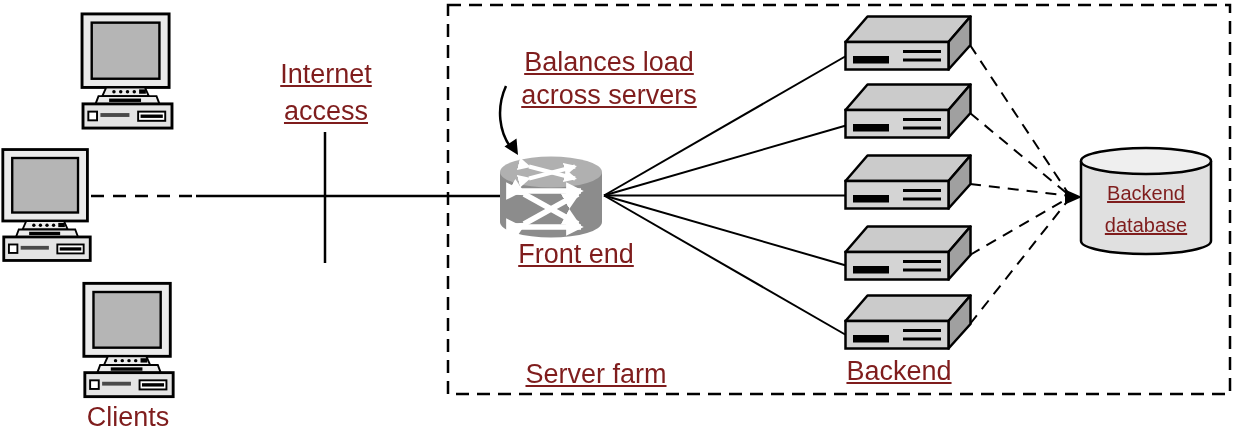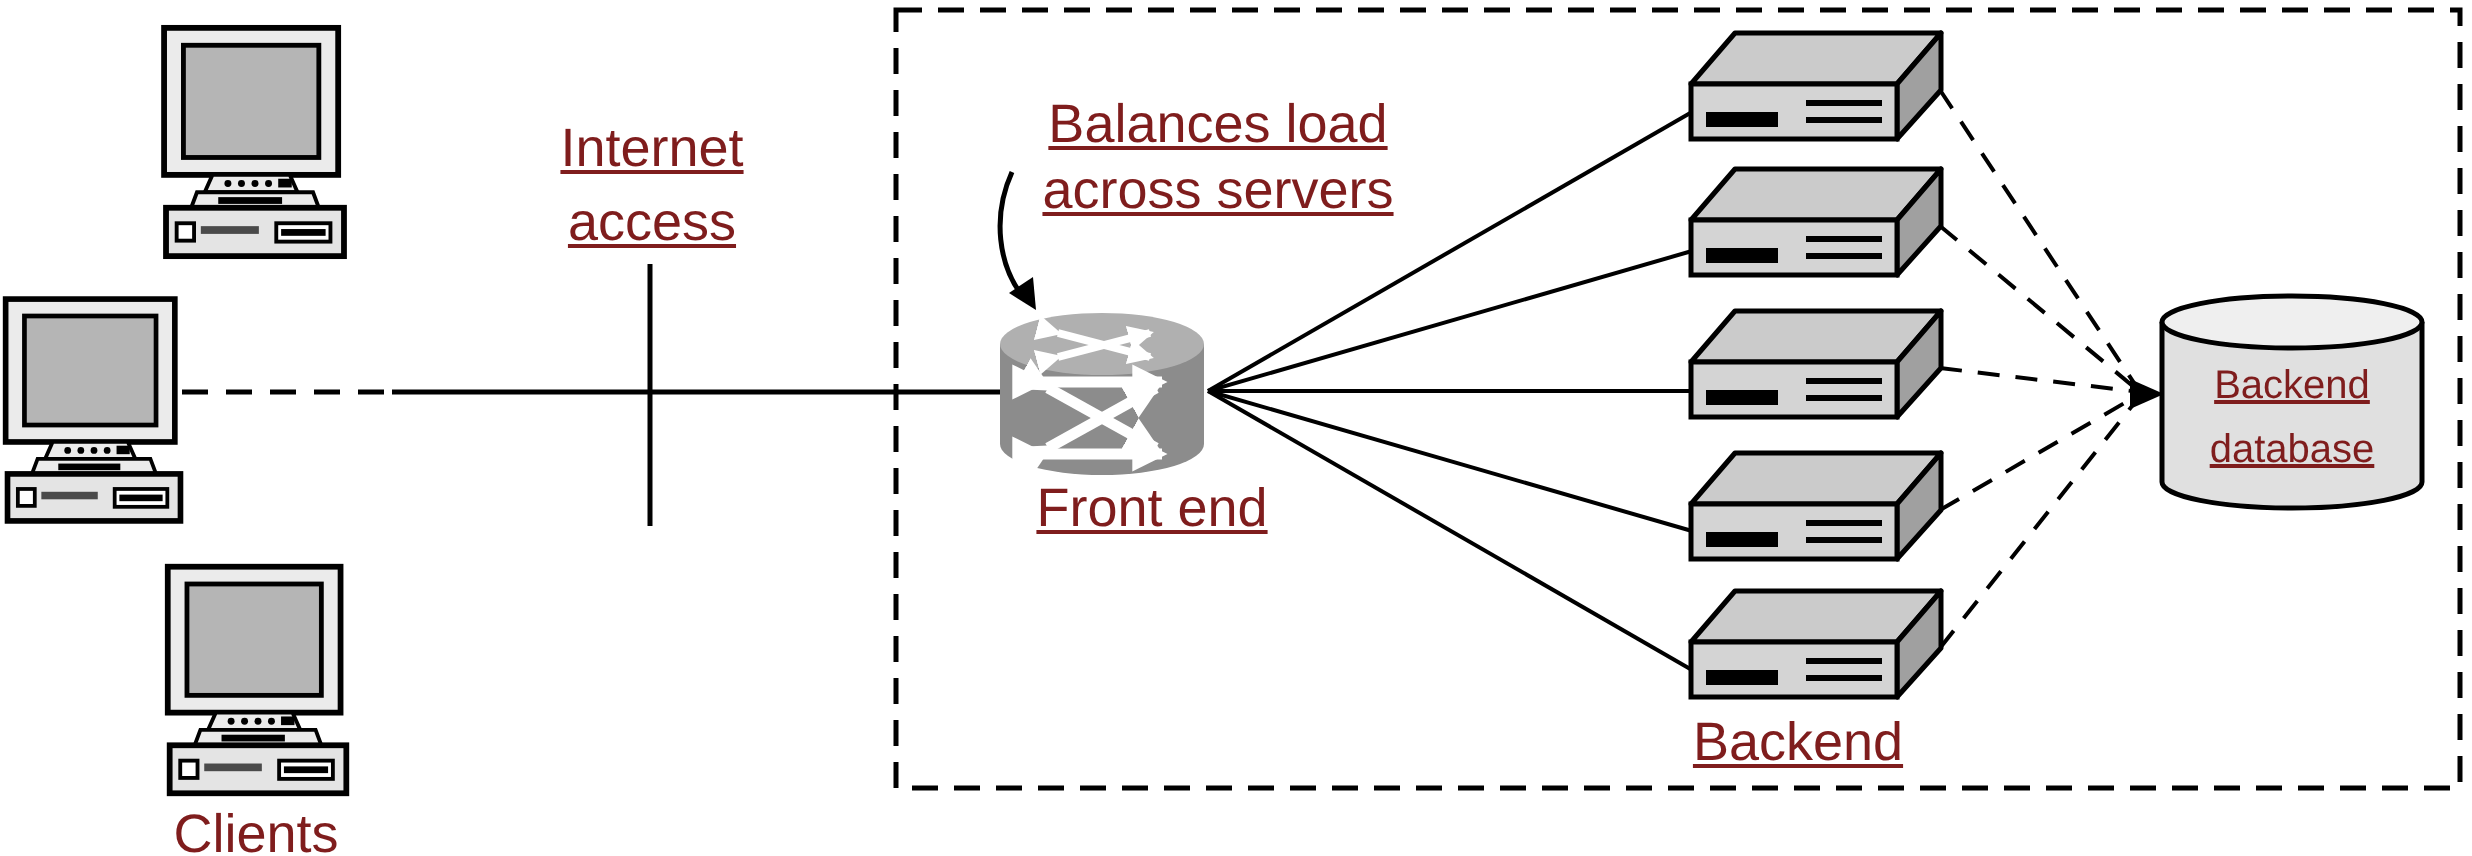--- a/index.html
+++ b/index.html
@@ -122,18 +122,19 @@
   <div class="lbl" style="left:128px; top:400px;">Clients</div>
 
   <div class="lbl lbl-internet" style="left:326px; top:56px;">Internet
 access</div>
 
   <div class="lbl lbl-balances" style="left:609px; top:46px;">Balances load
 across servers</div>
 
   <div class="lbl" style="left:543px; top:237px;margin-left:33px;">Front end</div>
 
+  <div class="lbl" style="left:596px; top:357px;">Server farm</div>
 
   <div class="lbl" style="left:899px; top:354px;">Backend</div>
 
   <div class="lbl lbl-db" style="left:1146px; top:177px;">Backend
 database</div>
 </div>
 
 </body></html>

